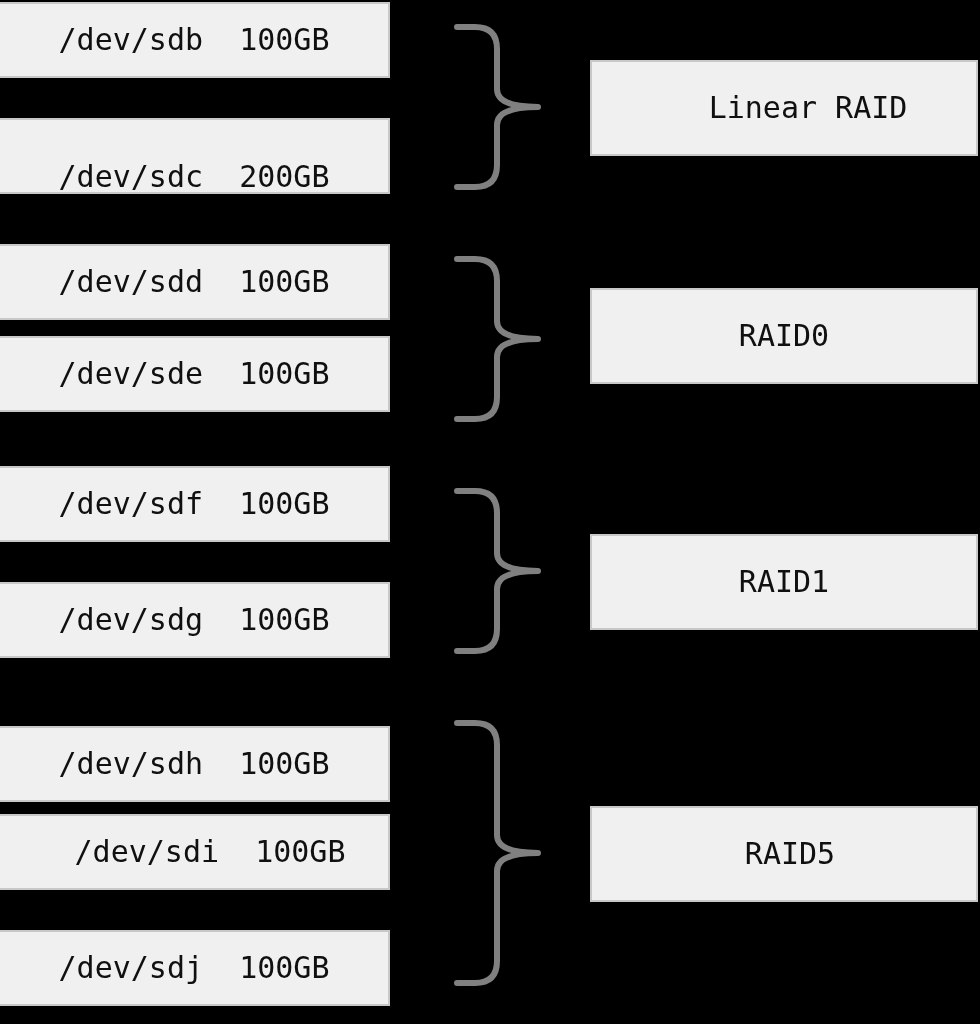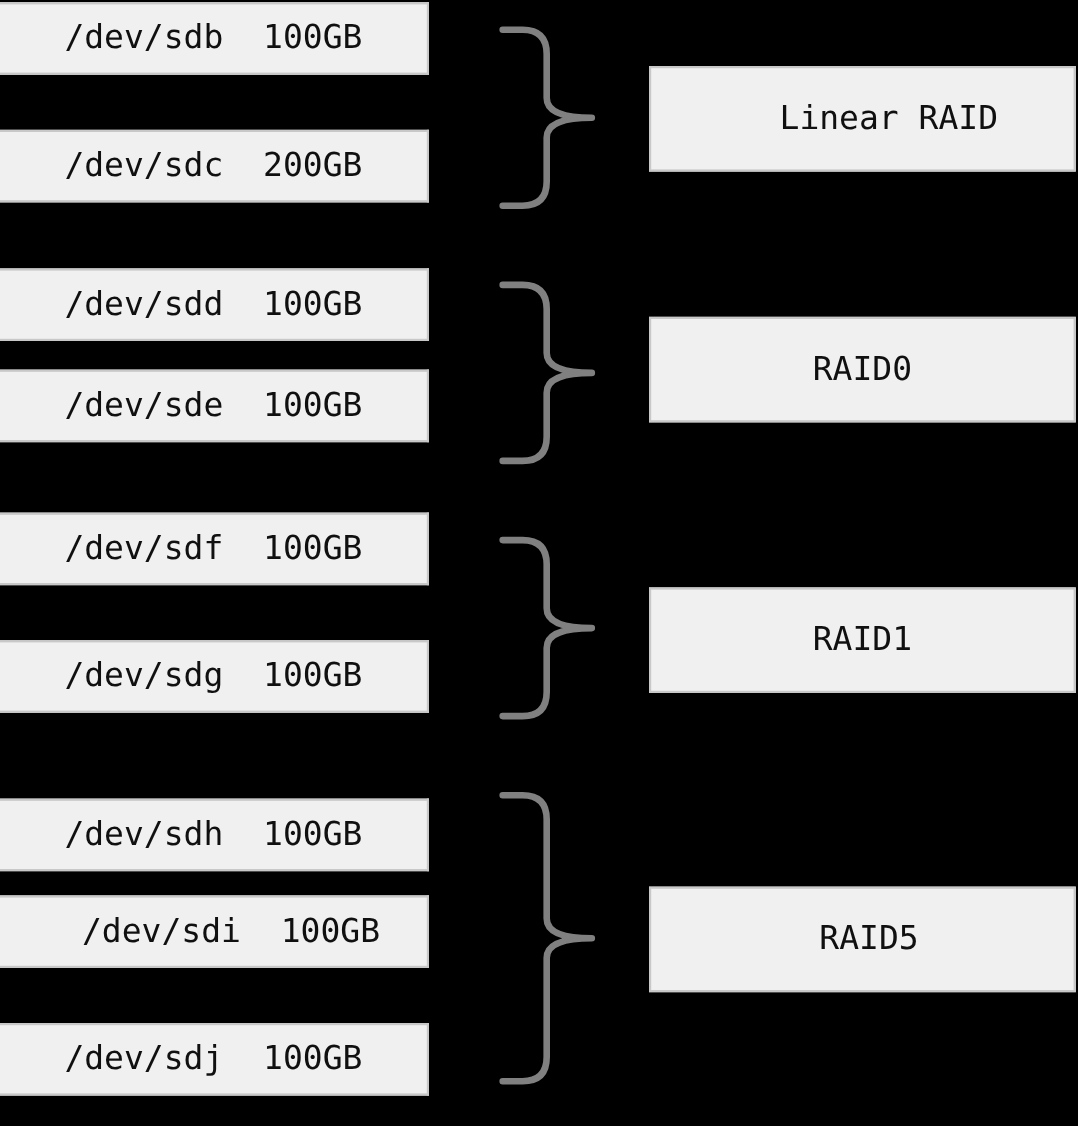--- a/index.html
+++ b/index.html
@@ -19,21 +19,21 @@
     width: 980px;
     height: 1024px;
     background: #000000;
   }
 
   
   .disk-box {
     position: absolute;
     left: 0px;
     width: 390px;
-    height: 66px;
+    height: 76px;
     box-sizing: border-box;
     background: #f0f0f0;
     border: 2px solid #c8c8c8;
     border-left: none;
     display: flex;
     align-items: center;
     justify-content: center;
   }
   .disk-label {
     font-family: "DejaVu Sans Mono", "Liberation Mono", monospace;
@@ -79,21 +79,21 @@
 </style>
 </head>
 <body>
 
 <div id="canvas">
 
   <div id="disk-column">
       <div class="disk-box" style="top: 2px;">
         <span class="disk-label">/dev/sdb  100GB</span>
       </div>
-      <div class="disk-box" style="top: 118px;">
+      <div class="disk-box" style="top: 118px; align-items: flex-end;">
         <span class="disk-label">/dev/sdc  200GB</span>
       </div>
       <div class="disk-box" style="top: 244px;">
         <span class="disk-label">/dev/sdd  100GB</span>
       </div>
       <div class="disk-box" style="top: 336px;">
         <span class="disk-label">/dev/sde  100GB</span>
       </div>
       <div class="disk-box" style="top: 466px;">
         <span class="disk-label">/dev/sdf  100GB</span>

